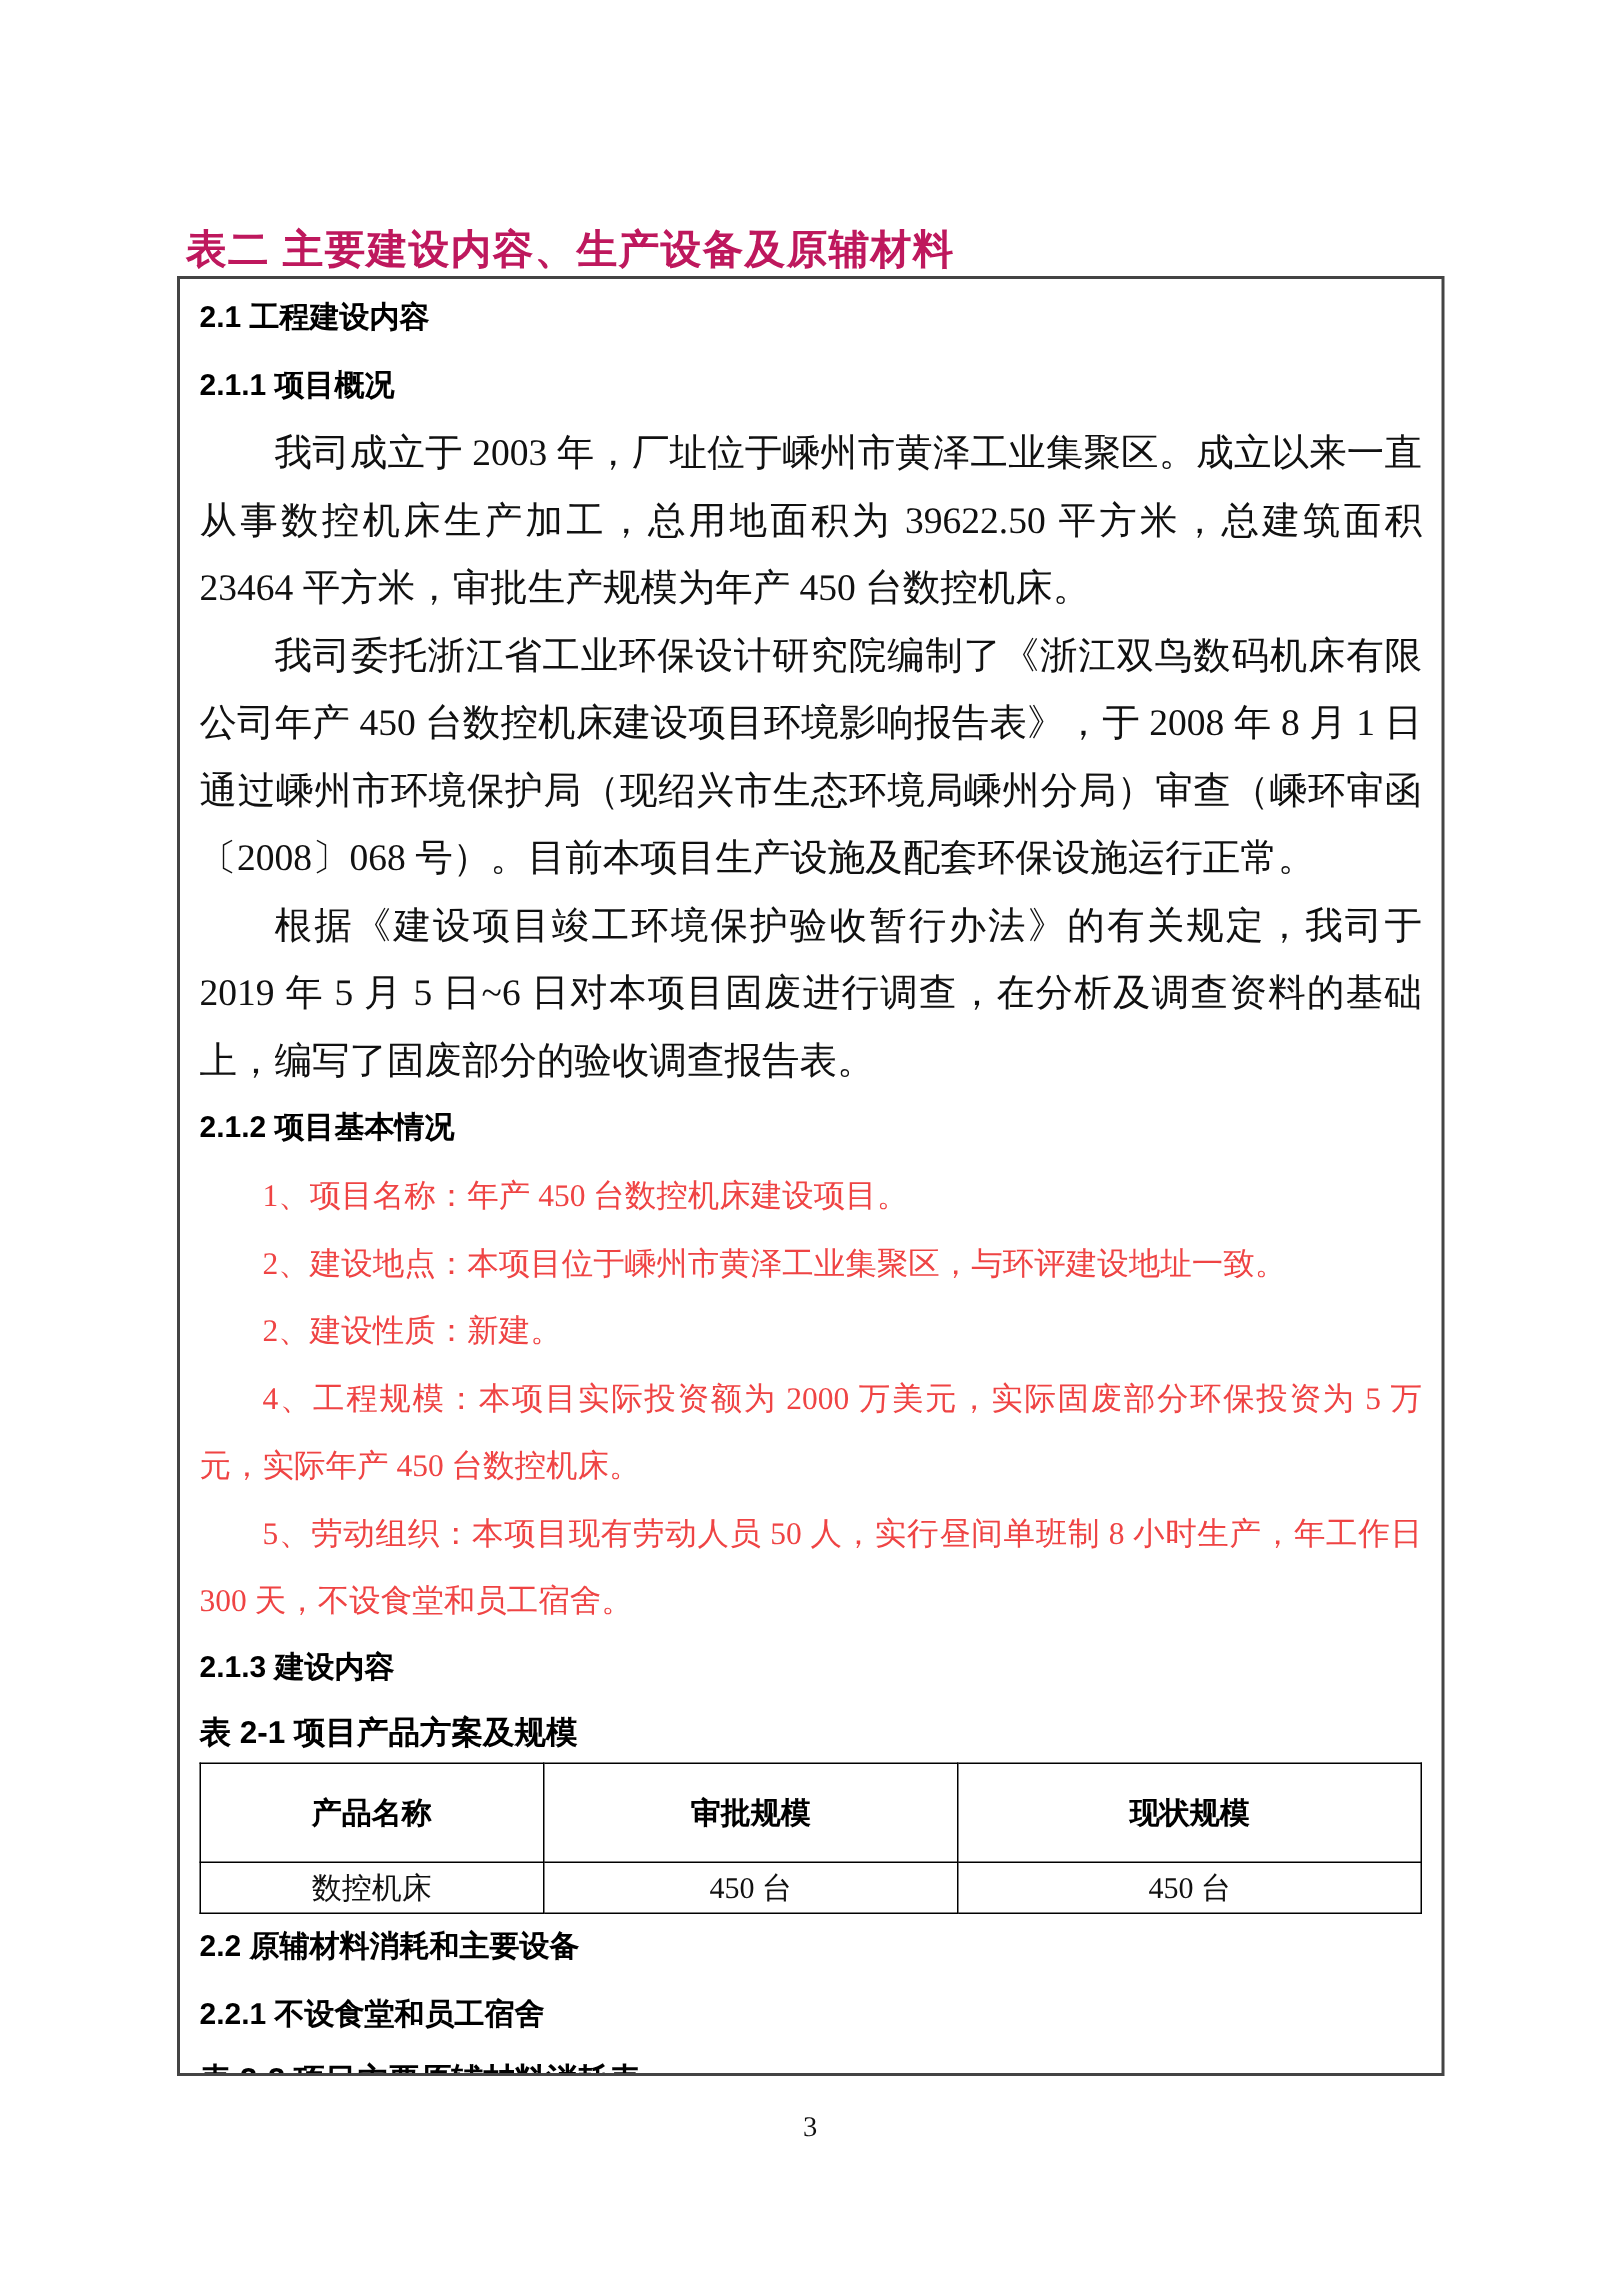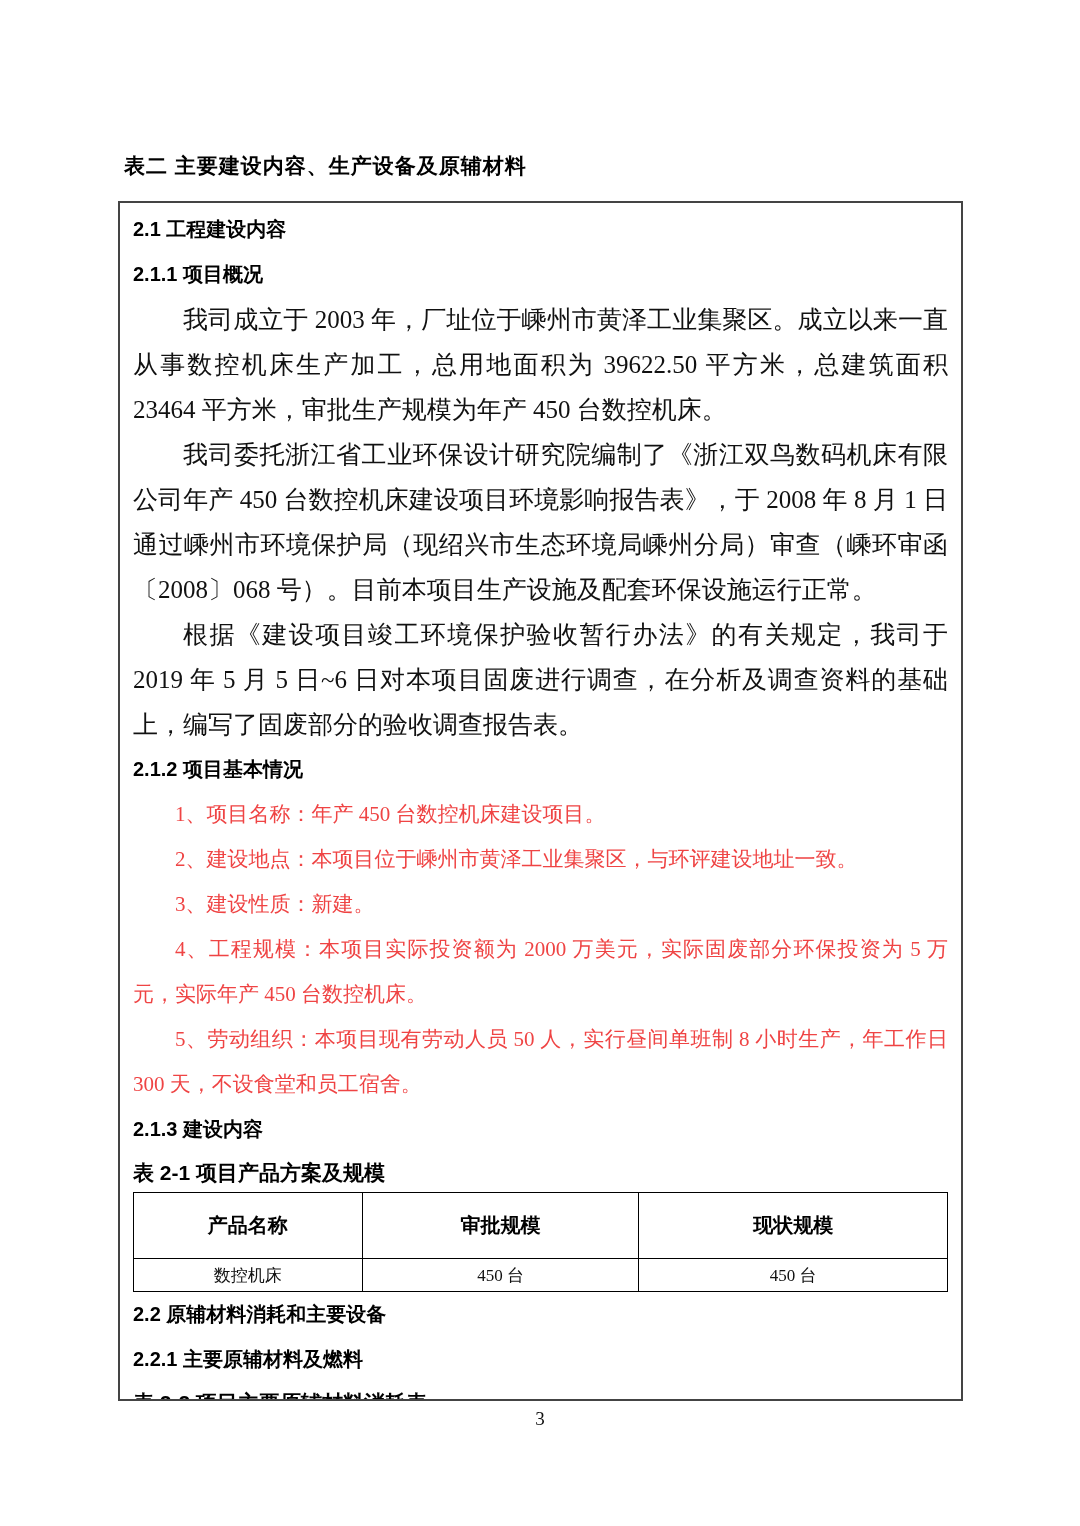--- a/index.html
+++ b/index.html
@@ -16,25 +16,25 @@
   }
   .page {
     position: absolute;
     left: 118px;
     top: 148px;
     width: 845px;
   }
   .doc-title {
     font-family: "Liberation Sans", "DejaVu Sans", sans-serif;
     font-weight: bold;
-    font-size: 21px;
+    font-size: 27px;
     line-height: 36px;
-    margin: 0 0 17px 6px;
+    margin: 0 0 0 6px;
     letter-spacing: 1px;
-    color: #000000;
+    color: #be185d;
   }
   .box {
     border: 2px solid #444;
     padding: 4px 13px 0 13px;
     box-sizing: border-box;
     width: 845px;
     height: 1200px;
     overflow: hidden;
   }
   .sec-heading {
@@ -79,21 +79,21 @@
     font-weight: bold;
     font-size: 20px;
     border: 1.5px solid #000;
     text-align: center;
     padding: 19px 2px;
     height: 26px;
     color: #000;
   }
   table.data-tbl td {
     font-family: "Liberation Serif", "DejaVu Serif", serif;
-    font-size: 17px;
+    font-size: 20px;
     border: 1.5px solid #000;
     text-align: center;
     padding: 3px 2px;
     height: 26px;
     color: #111;
   }
   table.t21 th:nth-child(1), table.t21 td:nth-child(1) { width: 28%; }
   table.t21 th:nth-child(2), table.t21 td:nth-child(2) { width: 34%; }
   table.t21 th:nth-child(3), table.t21 td:nth-child(3) { width: 38%; }
 
@@ -128,21 +128,21 @@
 
     <p class="body-par">我司成立于 2003 年，厂址位于嵊州市黄泽工业集聚区。成立以来一直从事数控机床生产加工，总用地面积为 39622.50 平方米，总建筑面积 23464 平方米，审批生产规模为年产 450 台数控机床。</p>
     <p class="body-par">我司委托浙江省工业环保设计研究院编制了《浙江双鸟数码机床有限公司年产 450 台数控机床建设项目环境影响报告表》，于 2008 年 8 月 1 日通过嵊州市环境保护局（现绍兴市生态环境局嵊州分局）审查（嵊环审函〔2008〕068 号）。目前本项目生产设施及配套环保设施运行正常。</p>
     <p class="body-par">根据《建设项目竣工环境保护验收暂行办法》的有关规定，我司于 2019 年 5 月 5 日~6 日对本项目固废进行调查，在分析及调查资料的基础上，编写了固废部分的验收调查报告表。</p>
 
     <p class="sec-heading">2.1.2 项目基本情况</p>
 
     <div class="item-list">
         <p>1、项目名称：年产 450 台数控机床建设项目。</p>
         <p>2、建设地点：本项目位于嵊州市黄泽工业集聚区，与环评建设地址一致。</p>
-        <p>3、建设性质：新建。</p>
+        <p>2、建设性质：新建。</p>
         <p>4、工程规模：本项目实际投资额为 2000 万美元，实际固废部分环保投资为 5 万元，实际年产 450 台数控机床。</p>
         <p>5、劳动组织：本项目现有劳动人员 50 人，实行昼间单班制 8 小时生产，年工作日 300 天，不设食堂和员工宿舍。</p>
       </div>
 
     <p class="sec-heading">2.1.3 建设内容</p>
 
     <p class="tbl-caption">表 2-1  项目产品方案及规模</p>
 
     <table class="data-tbl t21">
       <thead>
@@ -156,21 +156,21 @@
           <tr>
             <td>数控机床</td>
             <td>450 台</td>
             <td>450 台</td>
           </tr>
         </tbody>
     </table>
 
     <p class="sec-heading">2.2 原辅材料消耗和主要设备</p>
 
-    <p class="sec-heading">2.2.1 主要原辅材料及燃料</p>
+    <p class="sec-heading">2.2.1 不设食堂和员工宿舍</p>
 
     <p class="tbl-caption">表 2-2  项目主要原辅材料消耗表</p>
 
     <table class="data-tbl t22">
       <thead>
         <tr>
             <th>序号</th>
             <th>原料名称</th>
             <th>单位</th>
             <th>环评年耗量</th>

